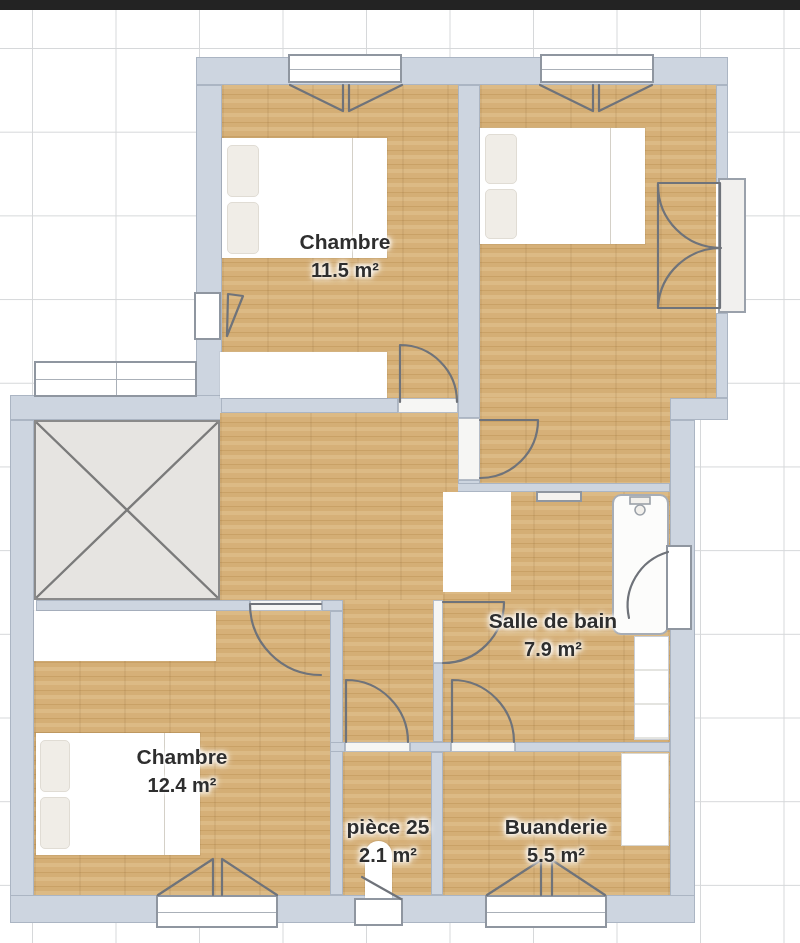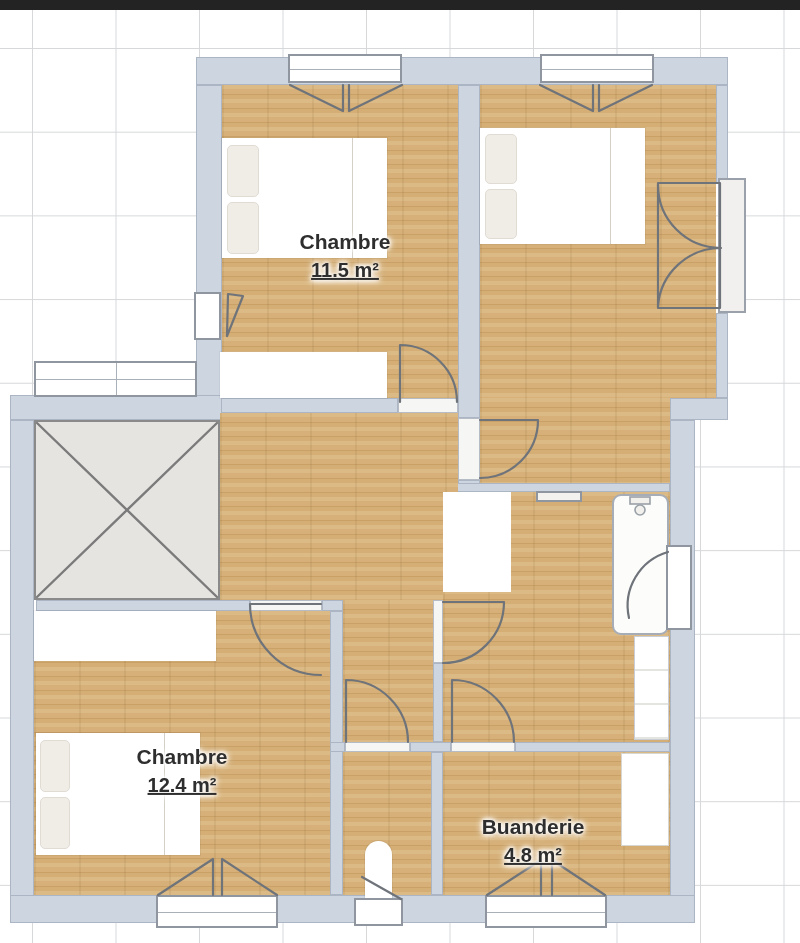--- a/index.html
+++ b/index.html
@@ -33,21 +33,21 @@
   .washer{position:absolute;background:#ffffff;border:1px solid #d8d6d0;box-sizing:border-box;}
   .radiator{position:absolute;background:#f4f2ef;border:2px solid #8f96a0;box-sizing:border-box;}
   .tombstone{position:absolute;background:#ffffff;border-radius:14px 14px 0 0;
     box-shadow:0 0 0 1px rgba(0,0,0,.05);}
   .shower{position:absolute;background:#ffffff;}
   .bedline{position:absolute;top:0;bottom:0;width:1px;background:rgba(160,150,130,.45);}
   svg.overlay{position:absolute;left:0;top:0;pointer-events:none;}
   .room-label{position:absolute;transform:translate(-50%,-50%);text-align:center;white-space:nowrap;
     color:#2e2e2e;font-weight:700;font-size:21px;line-height:1.15;
     text-shadow:0 0 4px #fff,0 0 4px #fff,0 0 7px #fff,0 0 9px #fff;}
-  .room-label .area{display:block;font-size:20px;margin-top:5px;font-weight:700;text-decoration:underline;}
+  .room-label .area{display:block;font-size:20px;margin-top:5px;font-weight:700;}
 </style>
 </head>
 <body>
 
 <div id="stage">
   <div id="topbar"></div>
   <div id="gridbg"></div>
 
   <div class="wall" style="left:196px;top:57px;width:532px;height:28px"></div>
   <div class="wall" style="left:196px;top:85px;width:26px;height:328px"></div>
@@ -179,21 +179,29 @@
     <g stroke="#9aa0a8" stroke-width="1.6" fill="#f2f0ec">
       <rect x="630" y="497" width="20" height="7"></rect>
       <circle cx="640" cy="510" r="5"></circle>
     </g>
   </svg>
 
   <div class="room-label" style="left:345px;top:256px">
     <span>Chambre</span>
     <span class="area">11.5 m²</span>
   </div>
+  <div class="room-label" style="left:553px;top:635px">
+    <span>Salle de bain</span>
+    <span class="area">7.9 m²</span>
+  </div>
   <div class="room-label" style="left:182px;top:771px">
     <span>Chambre</span>
     <span class="area">12.4 m²</span>
   </div>
-  <div class="room-label" style="left:533px;top:841px">
+  <div class="room-label" style="left:388px;top:841px">
+    <span>pièce 25</span>
+    <span class="area">2.1 m²</span>
+  </div>
+  <div class="room-label" style="left:556px;top:841px">
     <span>Buanderie</span>
-    <span class="area">4.8 m²</span>
+    <span class="area">5.5 m²</span>
   </div>
 </div>
 
 </body></html>

